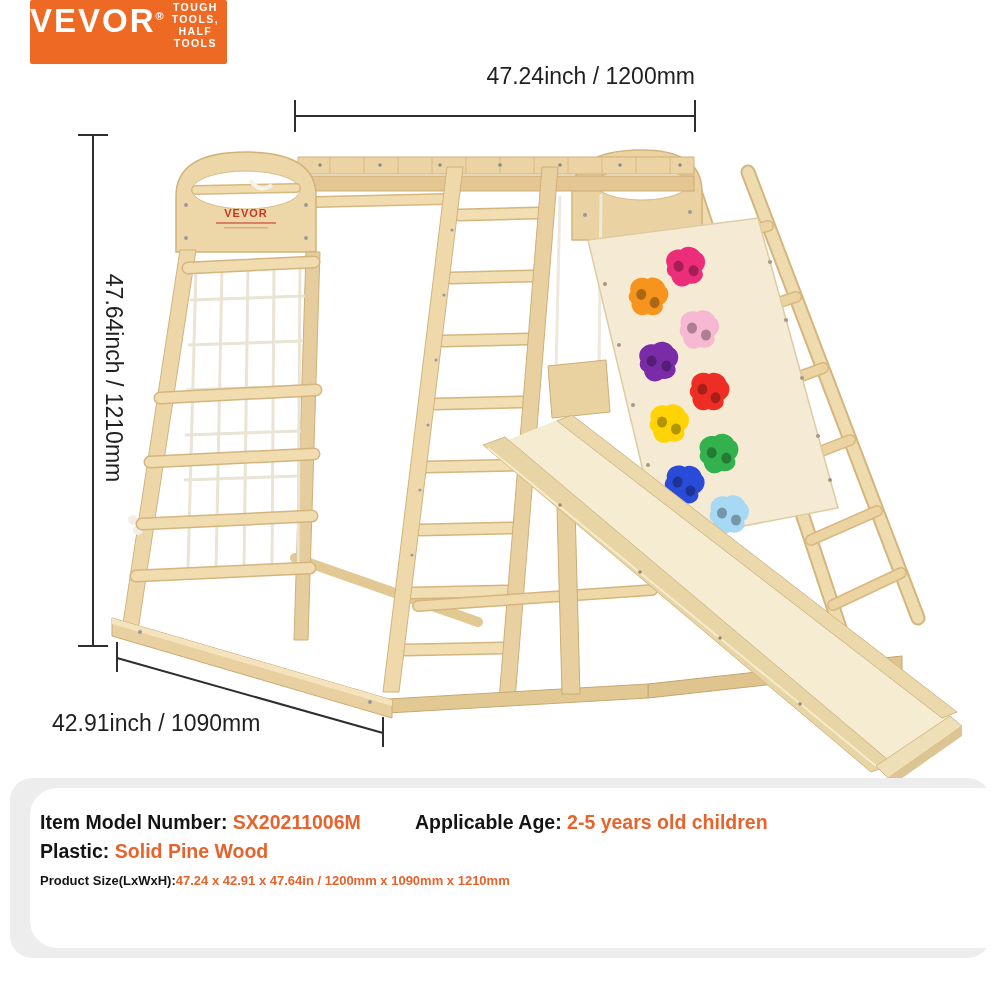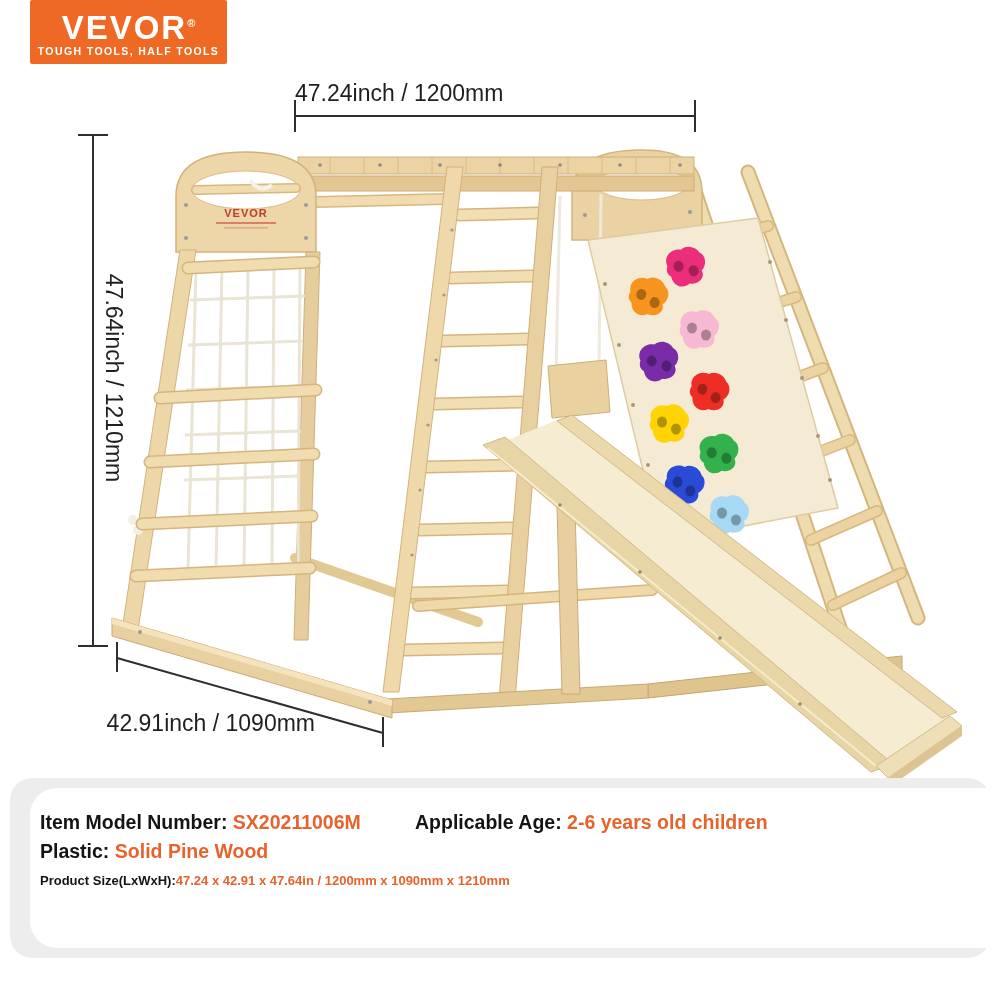--- a/index.html
+++ b/index.html
@@ -2,30 +2,30 @@
 <html><head>
 <meta charset="utf-8">
 <style>
   html,body{margin:0;padding:0;background:#ffffff;}
   body{width:1000px;height:1000px;position:relative;overflow:hidden;
        font-family:"Liberation Sans", sans-serif;}
 
   
   .logo{position:absolute;left:30px;top:0;width:197px;height:64px;
         background:#EE6A24;border-radius:2px;color:#fff;text-align:center;
-        display:flex;flex-direction:column;justify-content:center;}
+        display:flex;flex-direction:row;justify-content:center;}
   .logo .brand{font-size:33px;font-weight:bold;letter-spacing:2px;line-height:32px;}
   .logo .brand sup{font-size:11px;vertical-align:super;letter-spacing:0;}
   .logo .tagline{font-size:10.5px;font-weight:bold;letter-spacing:1.4px;margin-top:1px;}
 
   
   .dim{position:absolute;color:#1f1f1f;font-size:23px;white-space:nowrap;}
-  .dim-top{left:295px;top:80px;width:400px;text-align:left;}
+  .dim-top{left:295px;top:63px;width:400px;text-align:right;}
   .dim-left{left:113px;top:378px;transform:translate(-50%,-50%) rotate(90deg);}
-  .dim-bottom{left:70px;top:710px;width:245px;text-align:right;}
+  .dim-bottom{left:52px;top:710px;width:245px;text-align:left;}
 
   
   #scene{position:absolute;left:0;top:0;}
 
   
   .panel-shadow{position:absolute;left:10px;top:778px;width:980px;height:180px;
         background:#ededed;border-radius:22px;}
   .panel{position:absolute;left:30px;top:788px;width:986px;height:160px;
         background:#ffffff;border-radius:27px;box-sizing:border-box;
         padding:20px 0 0 10px;}
@@ -280,21 +280,21 @@
 <div class="dim dim-left">47.64inch / 1210mm</div>
 <div class="dim dim-bottom">42.91inch / 1090mm</div>
 
 <div class="panel-shadow"></div>
 <div class="panel">
   <div class="spec-grid">
     <div class="spec-cell">
       <span class="lab">Item Model Number: </span><span class="val">SX20211006M</span>
     </div>
     <div class="spec-cell">
-      <span class="lab">Applicable Age: </span><span class="val">2-6 years old children</span>
+      <span class="lab">Applicable Age: </span><span class="val">2-5 years old children</span>
     </div>
     <div class="spec-cell">
       <span class="lab">Plastic: </span><span class="val">Solid Pine Wood</span>
     </div>
   </div>
   <div class="spec-full">
     <span class="lab">Product Size(LxWxH):</span><span class="val">47.24 x 42.91 x 47.64in / 1200mm x 1090mm x 1210mm</span>
   </div>
 </div>
 

